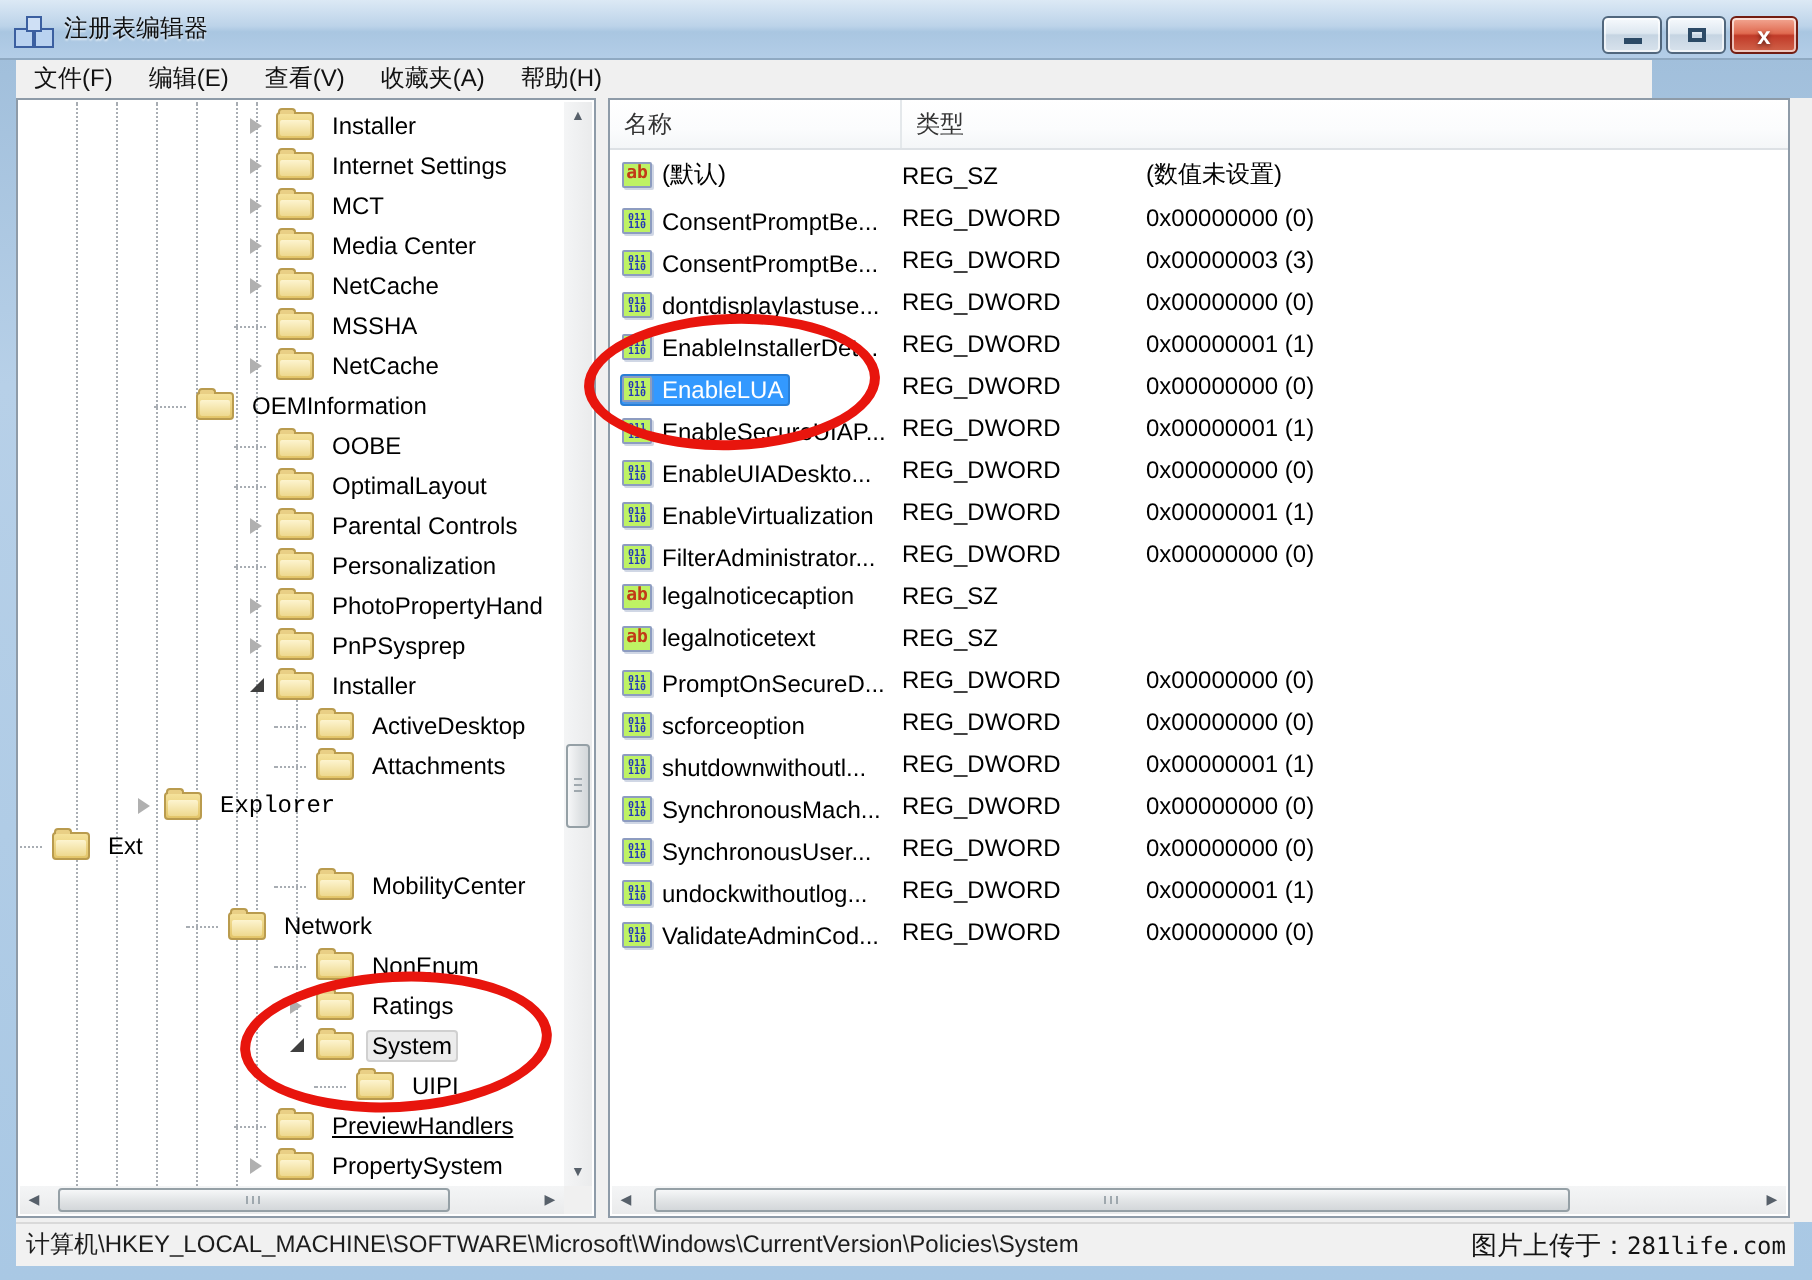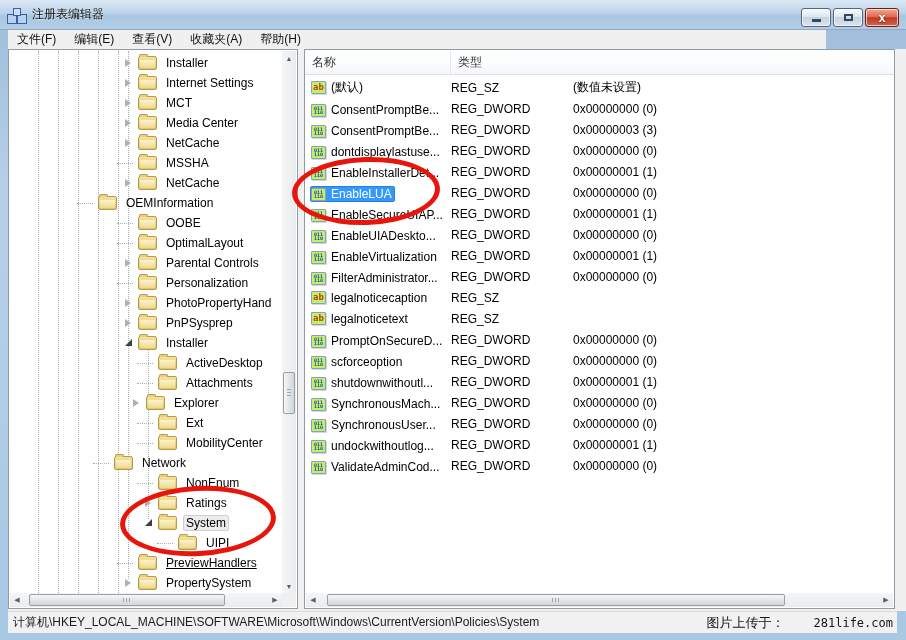--- a/index.html
+++ b/index.html
@@ -81,21 +81,21 @@
     font-family:"DejaVu Sans Mono",monospace;border-radius:1px;box-shadow:1px 1px 0 rgba(120,140,180,.35);}
   .vicon.sz{color:#c23a17;font-size:9px;font-weight:bold;line-height:9px;}
   .vicon.dw{color:#2438b8;font-size:5px;font-weight:bold;line-height:4px;letter-spacing:0;}
   .vicon.dw i{font-style:normal;display:block;transform:scaleY(.95);}
   .cell{white-space:nowrap;overflow:hidden;}
   
   .statusbar{position:absolute;left:8px;top:611px;width:889px;height:22px;background:#f1f1f1;
     border-top:1px solid #d9d9d9;box-sizing:border-box;display:flex;align-items:center;
     font-size:12px;color:#1c1c1c;padding-left:5px;}
   .watermark{position:absolute;right:2px;top:2px;height:18px;display:flex;align-items:center;
-    font-size:13px;color:#141414;padding:0 2px;gap:29px;}
+    font-size:13px;color:#141414;padding:0 2px;}
   .watermark .site{font-family:"DejaVu Sans Mono",monospace;font-size:12px;}
   
   .red-ellipse{position:absolute;border:5px solid #e8150d;border-radius:50%;pointer-events:none;z-index:50;}
   .circ-enablelua{left:292px;top:157px;width:138px;height:58px;transform:rotate(-2deg);}
   .circ-system{left:120px;top:486px;width:146px;height:60px;transform:rotate(-3deg);}
 </style>
 </head>
 <body>
 
 <div class="stage">
@@ -216,26 +216,26 @@
             <div class="tree-row" style="padding-left: 132px;">
               <span class="twisty none"></span>
               <span class="folder"></span>
               <span class="tlabel">ActiveDesktop</span>
             </div>
             <div class="tree-row" style="padding-left: 132px;">
               <span class="twisty none"></span>
               <span class="folder"></span>
               <span class="tlabel">Attachments</span>
             </div>
-            <div class="tree-row" style="padding-left: 120px;">
+            <div class="tree-row" style="padding-left: 56px; font-family: Liberation Mono, monospace;">
               <span class="twisty collapsed"></span>
               <span class="folder"></span>
               <span class="tlabel">Explorer</span>
             </div>
-            <div class="tree-row" style="padding-left: 132px;">
+            <div class="tree-row" style="">
               <span class="twisty none"></span>
               <span class="folder"></span>
               <span class="tlabel">Ext</span>
             </div>
             <div class="tree-row" style="padding-left: 132px;">
               <span class="twisty none"></span>
               <span class="folder"></span>
               <span class="tlabel">MobilityCenter</span>
             </div>
             <div class="tree-row" style="padding-left: 88px;">

